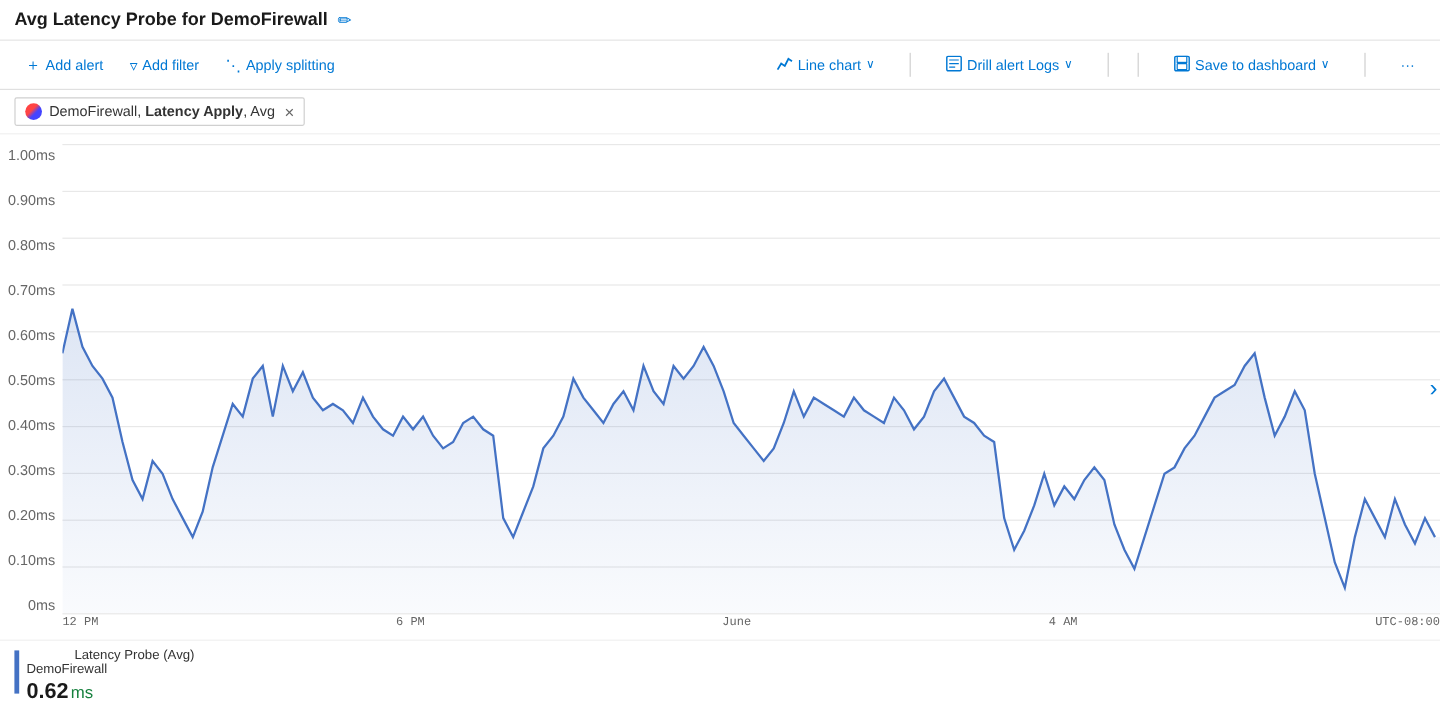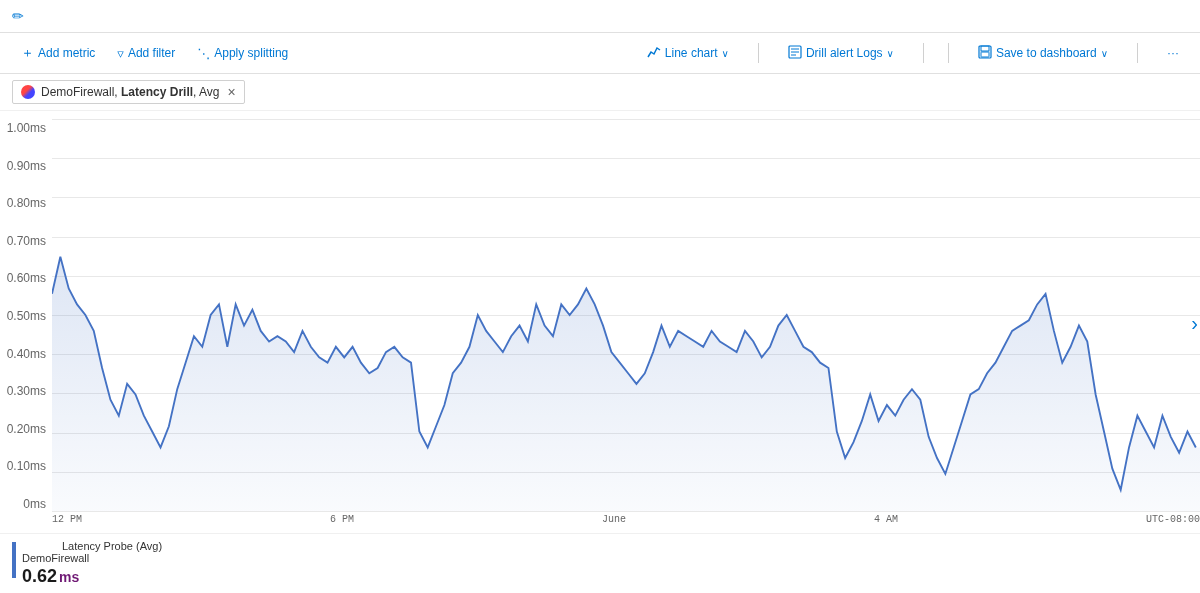--- a/index.html
+++ b/index.html
@@ -43,36 +43,37 @@
     .x-label { font-size: 10px; color: #666; text-align: center; font-family: Liberation Mono, monospace; }
     .nav-arrow { position: absolute; right: 2px; top: 50%; transform: translateY(-60%); font-size: 20px; color: #0078d4; cursor: pointer; }
     
     
     .chart-legend { padding: 6px 12px; border-top: 1px solid #f0f0f0; display: flex; align-items: flex-start; gap: 6px; }
     .legend-color-bar { width: 4px; height: 36px; background: #4472c4; margin-top: 2px; }
     .legend-text { display: flex; flex-direction: column; }
     .legend-name { font-size: 11px; color: #333; padding-left: 40px; }
     .legend-resource { font-size: 11px; color: #333; }
     .legend-value { font-size: 18px; font-weight: 700; color: #1a1a1a; margin-top: 2px; }
-    .legend-unit { font-size: 14px; font-weight: 700; color: #701a75; margin-left: 2px; }
+    .legend-unit { font-size: 14px; font-weight: 400; color: #15803d; margin-left: 2px; }
   </style>
 </head>
 <body>
 
 <div class="page-container">
 
   <div class="page-header">
+    <span class="page-title">Avg Latency Probe for DemoFirewall</span>
     <span class="edit-icon">✏</span>
   </div>
 
   <div class="toolbar">
     <div class="toolbar-left">
       <button class="toolbar-btn">
         <span class="icon">＋</span>
-        <span>Add metric</span>
+        <span>Add alert</span>
       </button>
       <button class="toolbar-btn">
         <span class="icon">▿</span>
         <span>Add filter</span>
       </button>
       <button class="toolbar-btn">
         <span class="icon">⋱</span>
         <span>Apply splitting</span>
       </button>
     </div>
@@ -117,21 +118,21 @@
         <span>···</span>
       </button>
     </div>
   </div>
 
   <div class="metrics-row">
     <div class="metric-tag">
       <span class="metric-tag-icon"></span>
       <span class="metric-tag-text">
         <span>DemoFirewall</span>,
-        <span class="metric-tag-bold">Latency Drill</span>,
+        <span class="metric-tag-bold">Latency Apply</span>,
         <span>Avg</span>
       </span>
       <span class="metric-tag-close">×</span>
     </div>
   </div>
 
   <div class="chart-container">
     <div class="chart-inner">
 
       <div class="y-axis">

